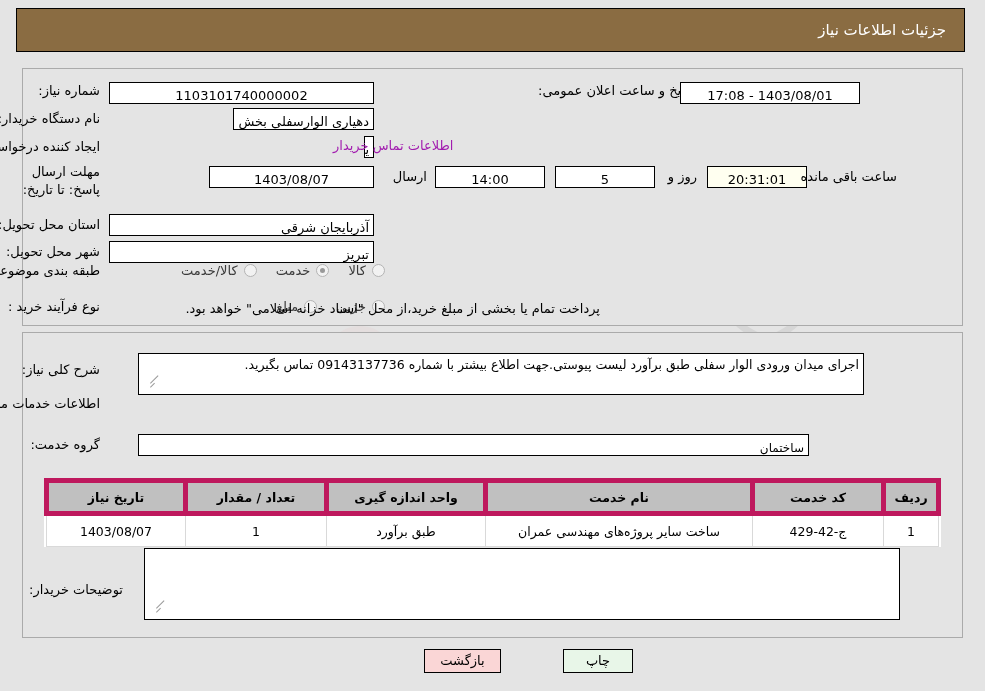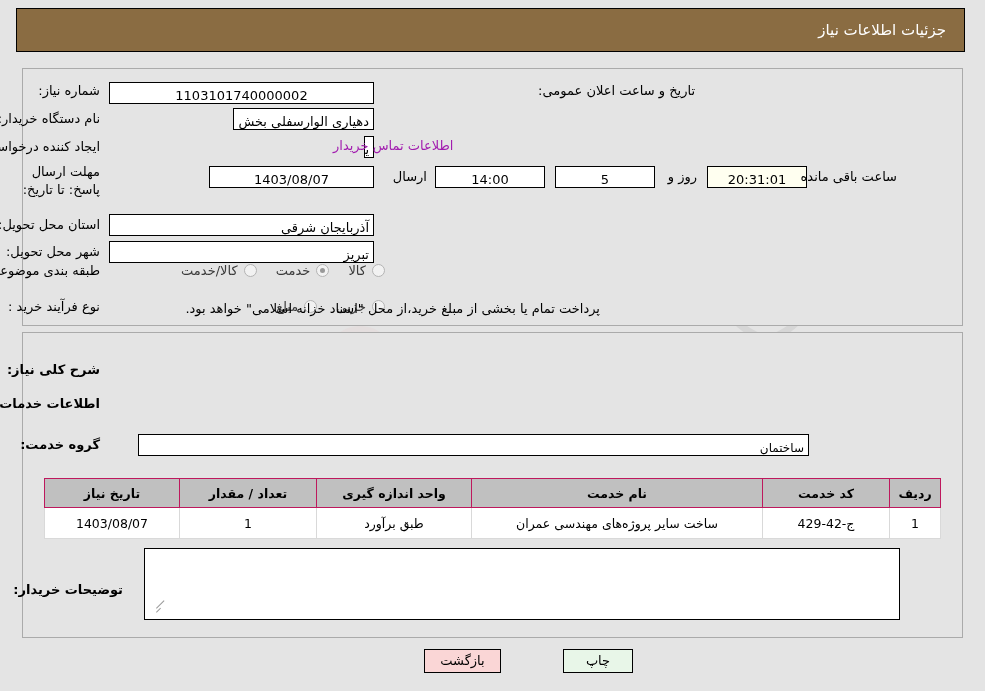--- a/index.html
+++ b/index.html
@@ -145,35 +145,35 @@
     background: #9a9a9a;
     height: 1px;
     transform: rotate(-45deg);
     transform-origin: 0 0;
   }
 
   
   .section-head {
     position: absolute;
     font-size: 13px;
-    font-weight: bold;
+    font-weight: normal;
     color: #000;
     white-space: nowrap;
   }
 
   
   table.grid {
     position: absolute;
     border-collapse: collapse;
     font-size: 12.5px;
     background: #ffffff;
   }
   table.grid th {
     background: #c0c0c0;
-    border: 1px solid #be185d;
+    border: 5px solid #be185d;
     color: #000;
     font-weight: bold;
     font-size: 12.5px;
     height: 24px;
     padding: 2px 6px;
     text-align: center;
     white-space: nowrap;
   }
   table.grid td {
     background: #ffffff;
@@ -262,20 +262,21 @@
 
   <div class="row" style="top:82px; right:885px; width:92px; justify-content:flex-start;">
     <span class="lbl">شماره نیاز:</span>
   </div>
   <div class="fld center" style="position:absolute; top:82px; right:611px; width:265px;">1103101740000002</div>
 
   <div class="row" style="top:82px; right:290px; justify-content:flex-start;">
     <span class="lbl">تاریخ و ساعت اعلان عمومی:</span>
   </div>
 
+  <div class="fld center" style="position:absolute; top:82px; left:680px; width:180px;">1403/08/01 - 17:08</div>
 
   <div class="row" style="top:110px; right:885px; justify-content:flex-start;">
     <span class="lbl">نام دستگاه خریدار:</span>
   </div>
   <div class="fld right" style="position:absolute; top:108px; right:611px; left:233px;">دهیاری الوارسفلی بخش مرکزی شهرستان تبریز</div>
 
   <div class="row" style="top:138px; right:885px; justify-content:flex-start;">
     <span class="lbl">ایجاد کننده درخواست:</span>
   </div>
   <div class="fld right" style="position:absolute; top:136px; right:611px; left:452px;">یوسف بابائی کلوجه دهیار دهیاری الوارسفلی بخش مرکزی شهرستان تبریز</div>
@@ -331,20 +332,27 @@
     <span class="radio-grp">
       <span class="radio"></span>
       <span class="radio-label">مبلغ</span>
     </span>
   </div>
   <div class="plain" style="position:absolute; top:301px; right:385px; left:120px; text-align:right;">پرداخت تمام یا بخشی از مبلغ خرید،از محل "اسناد خزانه اسلامی" خواهد بود.</div>
 
   <div class="panel" id="panel-bottom"></div>
 
   <div class="section-head" style="top:362px; right:885px;">شرح کلی نیاز:</div>
+  <div class="ta" style="position:absolute; top:353px; right:121px; left:138px; height:42px;">
+    <span>اجرای میدان ورودی الوار سفلی طبق برآورد لیست پیوستی.جهت اطلاع بیشتر با شماره 09143137736 تماس بگیرید.</span>
+    <span class="grip">
+      <span style="left:9px; top:0px; width:11px;"></span>
+      <span style="left:9px; top:4px; width:6px;"></span>
+    </span>
+  </div>
 
   <div class="section-head" style="top:396px; right:885px;">اطلاعات خدمات مورد نیاز</div>
 
   <div class="section-head" style="top:437px; right:885px;">گروه خدمت:</div>
   <div class="fld right" style="position:absolute; top:434px; right:176px; left:138px; font-size:12px;">ساختمان</div>
 
   <table class="grid" style="top:478px; right:44px; left:44px; width:897px;">
     <thead>
       <tr>
         <th style="width:38px;">ردیف</th>

